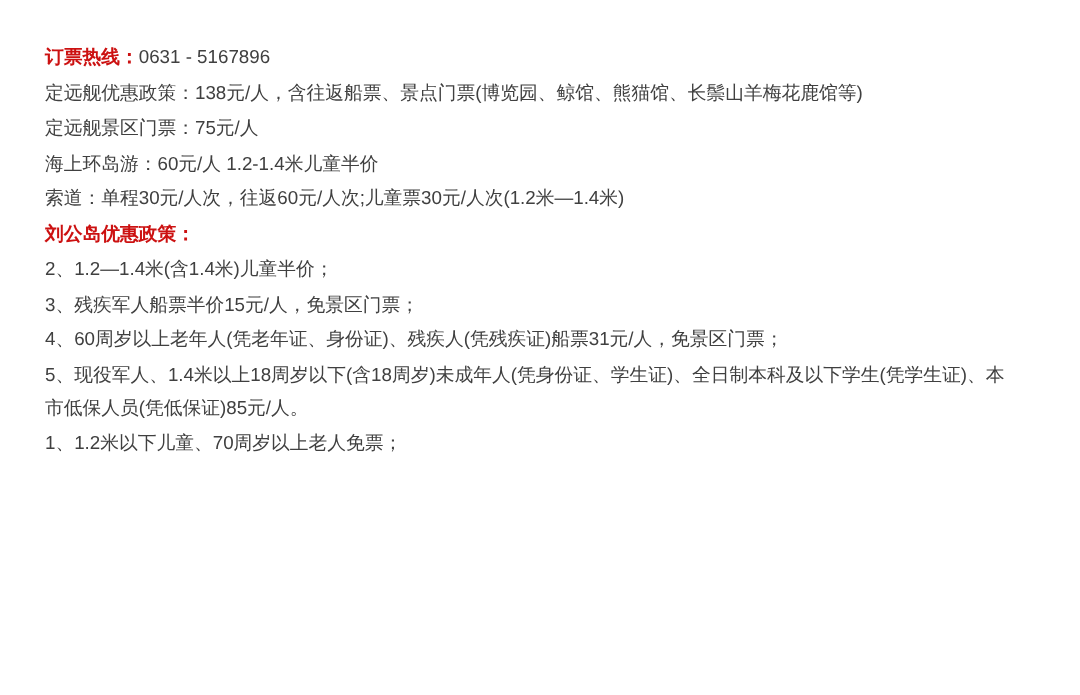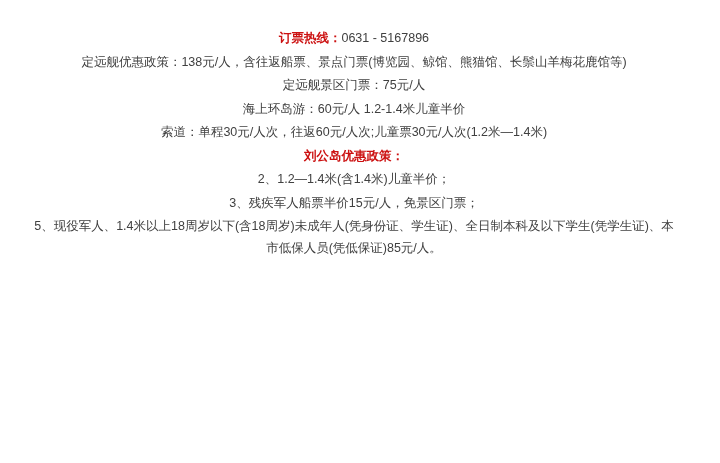--- a/index.html
+++ b/index.html
@@ -9,21 +9,20 @@
     width: 720px;
     height: 463px;
     background: var(--page-bg);
     font-family: "Liberation Sans", "DejaVu Sans", sans-serif;
     font-size: 12.5px;
     color: var(--body-text);
     overflow: hidden;
   }
   .content {
     padding: 27px 42px 0 30px;
-    text-align: center;
   }
   .line {
     line-height: 22px;
     margin: 0 0 1.5px 0;
     white-space: normal;
     word-break: break-all;
   }
   .line .em {
     color: var(--accent);
     font-weight: bold;
@@ -37,14 +36,16 @@
 
 <div class="content">
     <div class="line"><span class="em">订票热线：</span><span>0631 - 5167896</span></div>
     <div class="line"><span>定远舰优惠政策：138元/人，含往返船票、景点门票(博览园、鲸馆、熊猫馆、长鬃山羊梅花鹿馆等)</span></div>
     <div class="line"><span>定远舰景区门票：75元/人</span></div>
     <div class="line"><span>海上环岛游：60元/人 1.2-1.4米儿童半价</span></div>
     <div class="line"><span>索道：单程30元/人次，往返60元/人次;儿童票30元/人次(1.2米—1.4米)</span></div>
     <div class="line"><span class="em">刘公岛优惠政策：</span></div>
     <div class="line"><span>2、1.2—1.4米(含1.4米)儿童半价；</span></div>
     <div class="line"><span>3、残疾军人船票半价15元/人，免景区门票；</span></div>
+    <div class="line"><span>4、60周岁以上老年人(凭老年证、身份证)、残疾人(凭残疾证)船票31元/人，免景区门票；</span></div>
     <div class="line"><span>5、现役军人、1.4米以上18周岁以下(含18周岁)未成年人(凭身份证、学生证)、全日制本科及以下学生(凭学生证)、本市低保人员(凭低保证)85元/人。</span></div>
+    <div class="line"><span>1、1.2米以下儿童、70周岁以上老人免票；</span></div>
   </div>
 
 </body></html>

